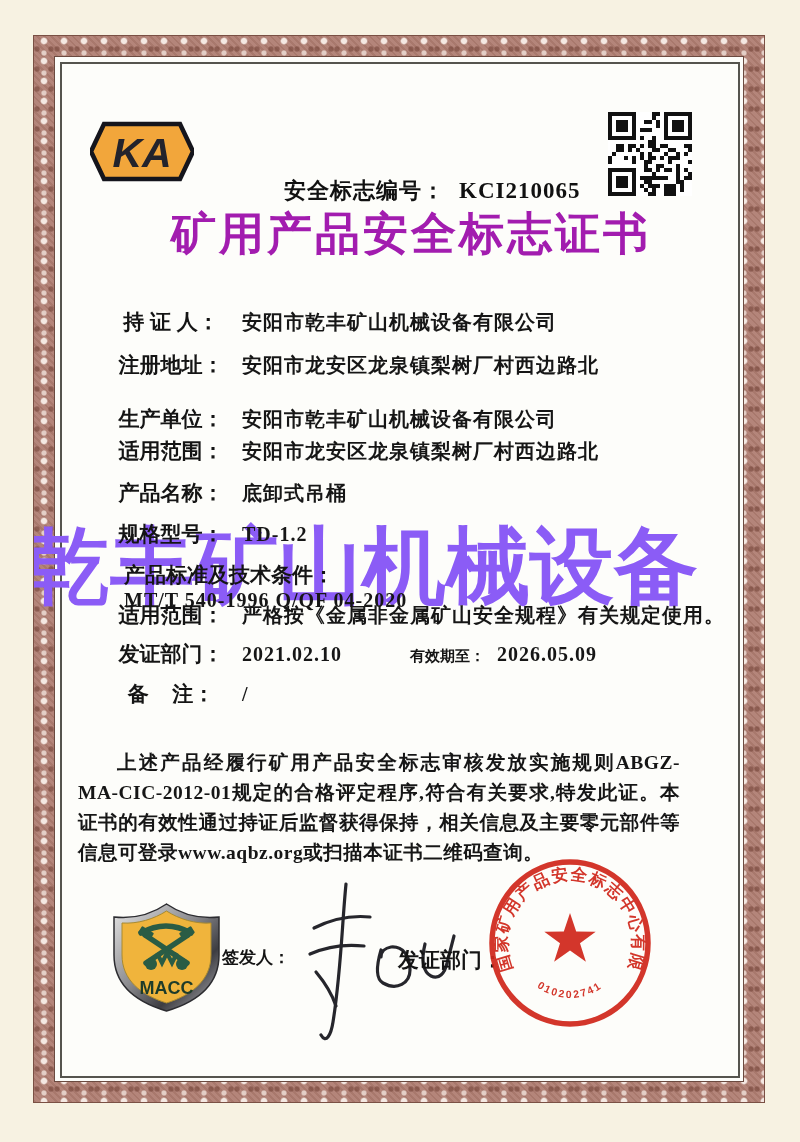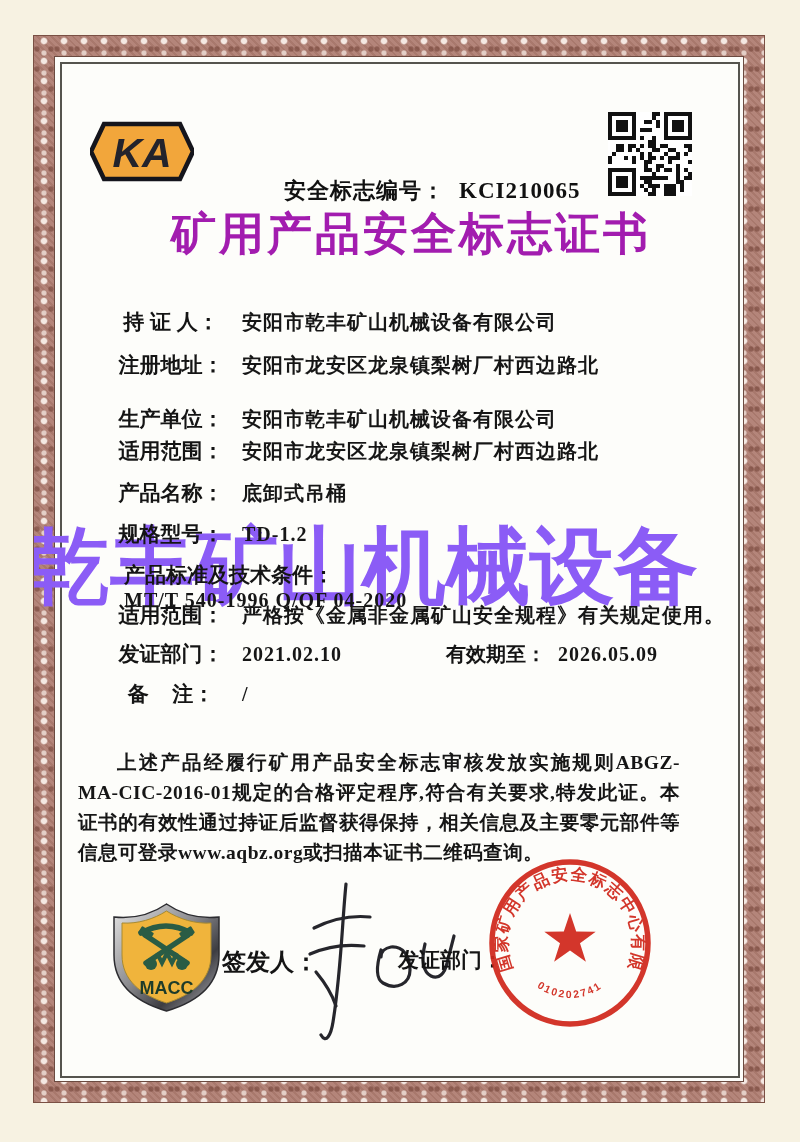--- a/index.html
+++ b/index.html
@@ -48,28 +48,28 @@
 
   .row{left:78px;height:30px;display:flex;align-items:baseline;white-space:nowrap;text-align:center;}
   .f-label{font-size:21px;font-weight:bold;color:#141414;white-space:pre;
     width:118px;flex:0 0 auto;}
   .f-label.wide{width:auto;}
   .f-value{font-size:20px;font-weight:600;color:#161616;margin-left:12px;
     font-family:"Liberation Serif",serif;letter-spacing:1px;}
   .r0{top:272px;} .r1{top:315px;} .r2{top:358px;margin-top:11px;} .r3{top:401px;}
   .r4{top:443px;} .r5{top:484px;} .r6{top:525px;flex-direction:column;} .r7{top:565px;}
   .r-dates{top:604px;} .r-remark{top:644px;}
-  .valid-lbl{font-size:20px;font-weight:bold;color:#141414;margin-left:104px;}
+  .valid-lbl{font-size:15px;font-weight:bold;color:#141414;margin-left:68px;}
 
   .statement{left:44px;top:712px;width:602px;
     font-family:"Liberation Serif",serif;font-size:19.5px;font-weight:700;color:#161616;
     line-height:30px;text-align:justify;text-indent:2em;letter-spacing:0.5px;}
 
   .macc{left:69px;top:865px;width:127px;height:115px;}
-  .signer{left:188px;top:910px;font-size:24px;font-weight:bold;color:#141414;}
+  .signer{left:188px;top:910px;font-size:17px;font-weight:bold;color:#141414;}
   .signature{left:250px;top:838px;width:185px;height:180px;}
   .issuer{left:364px;top:910px;font-size:21px;font-weight:bold;color:#141414;}
   .seal{left:452px;top:820px;width:168px;height:176px;opacity:.93;}
   .seal text{font-family:"Liberation Sans",sans-serif;}
 </style>
 </head>
 <body>
 
 <div class="page">
 
@@ -253,21 +253,21 @@
       <span class="f-value">2021.02.10</span>
       <span class="valid-lbl">有效期至：</span>
       <span class="f-value">2026.05.09</span>
     </div>
 
     <div class="z row r-remark">
       <span class="f-label">备    注：</span>
       <span class="f-value">/</span>
     </div>
 
-    <div class="z statement">上述产品经履行矿用产品安全标志审核发放实施规则ABGZ-MA-CIC-2016-01规定的合格评定程序,符合有关要求,特发此证。本证书的有效性通过持证后监督获得保持，相关信息及主要零元部件等信息可登录www.aqbz.org或扫描本证书二维码查询。</div>
+    <div class="z statement">上述产品经履行矿用产品安全标志审核发放实施规则ABGZ-MA-CIC-2012-01规定的合格评定程序,符合有关要求,特发此证。本证书的有效性通过持证后监督获得保持，相关信息及主要零元部件等信息可登录www.aqbz.org或扫描本证书二维码查询。</div>
 
     <div class="z macc">
       <svg width="127" height="115" viewBox="0 0 127 115">
         <defs>
           <linearGradient id="shieldMetal" x1="0" y1="0" x2="1" y2="1">
             <stop offset="0" stop-color="#e8e8e8"></stop>
               <stop offset="0.45" stop-color="#8a8a8e"></stop>
             <stop offset="0.7" stop-color="#3d3d42"></stop>
               <stop offset="1" stop-color="#b9b9bd"></stop>
           </linearGradient>

